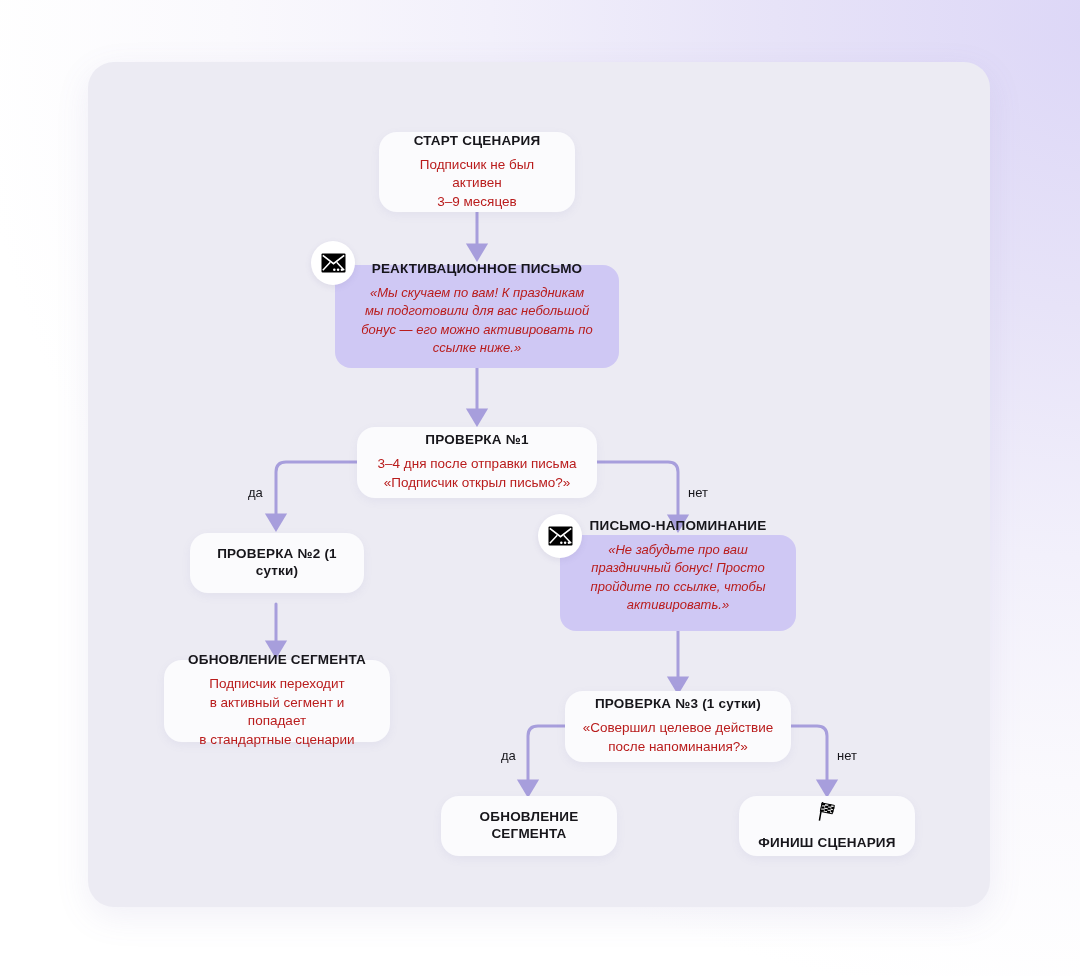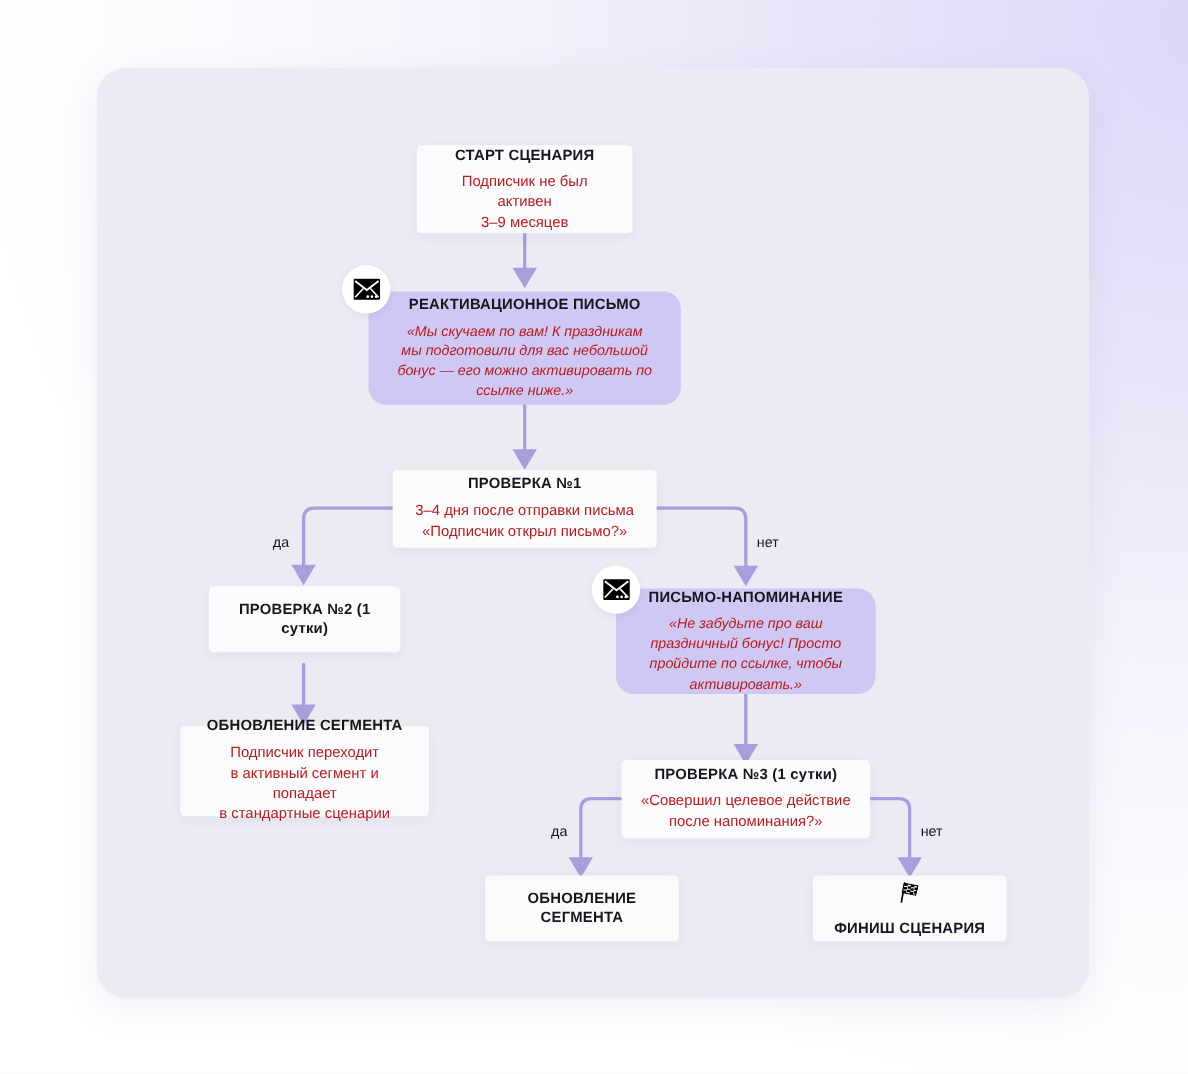--- a/index.html
+++ b/index.html
@@ -42,34 +42,35 @@
     top: 0;
     width: 1080px;
     height: 976px;
     pointer-events: none;
   }
 
   
   .node {
     position: absolute;
     box-sizing: border-box;
-    border-radius: 4px;
+    border-radius: 18px;
     text-align: center;
     padding: 30px 16px;
     display: flex;
     flex-direction: column;
     justify-content: center;
   }
   .node.white {
     background: #FBFBFD;
     box-shadow: 0 3px 10px rgba(120, 110, 175, 0.08);
   }
   .node.purple {
     background: #CFC8F4;
     border-radius: 16px;
+    justify-content: flex-end;
   }
   .node-title {
     font-size: 13.5px;
     font-weight: bold;
     color: #17161B;
     letter-spacing: 0.2px;
     line-height: 1.25;
     white-space: pre-line;
   }
   .node-body {

